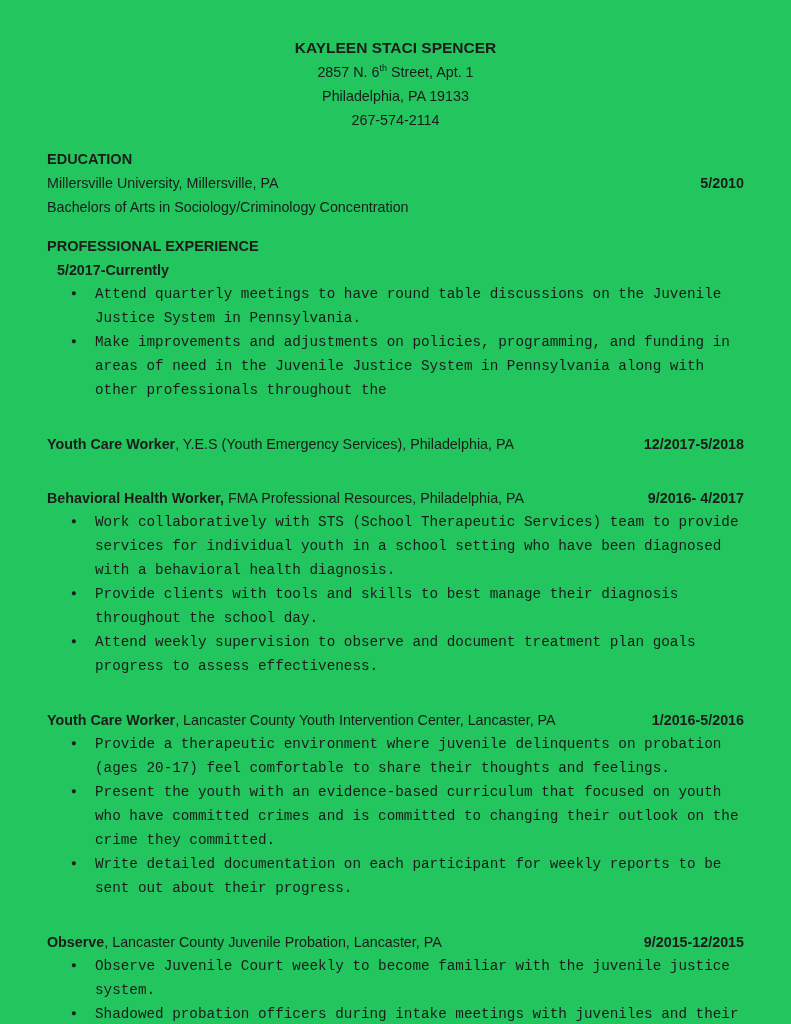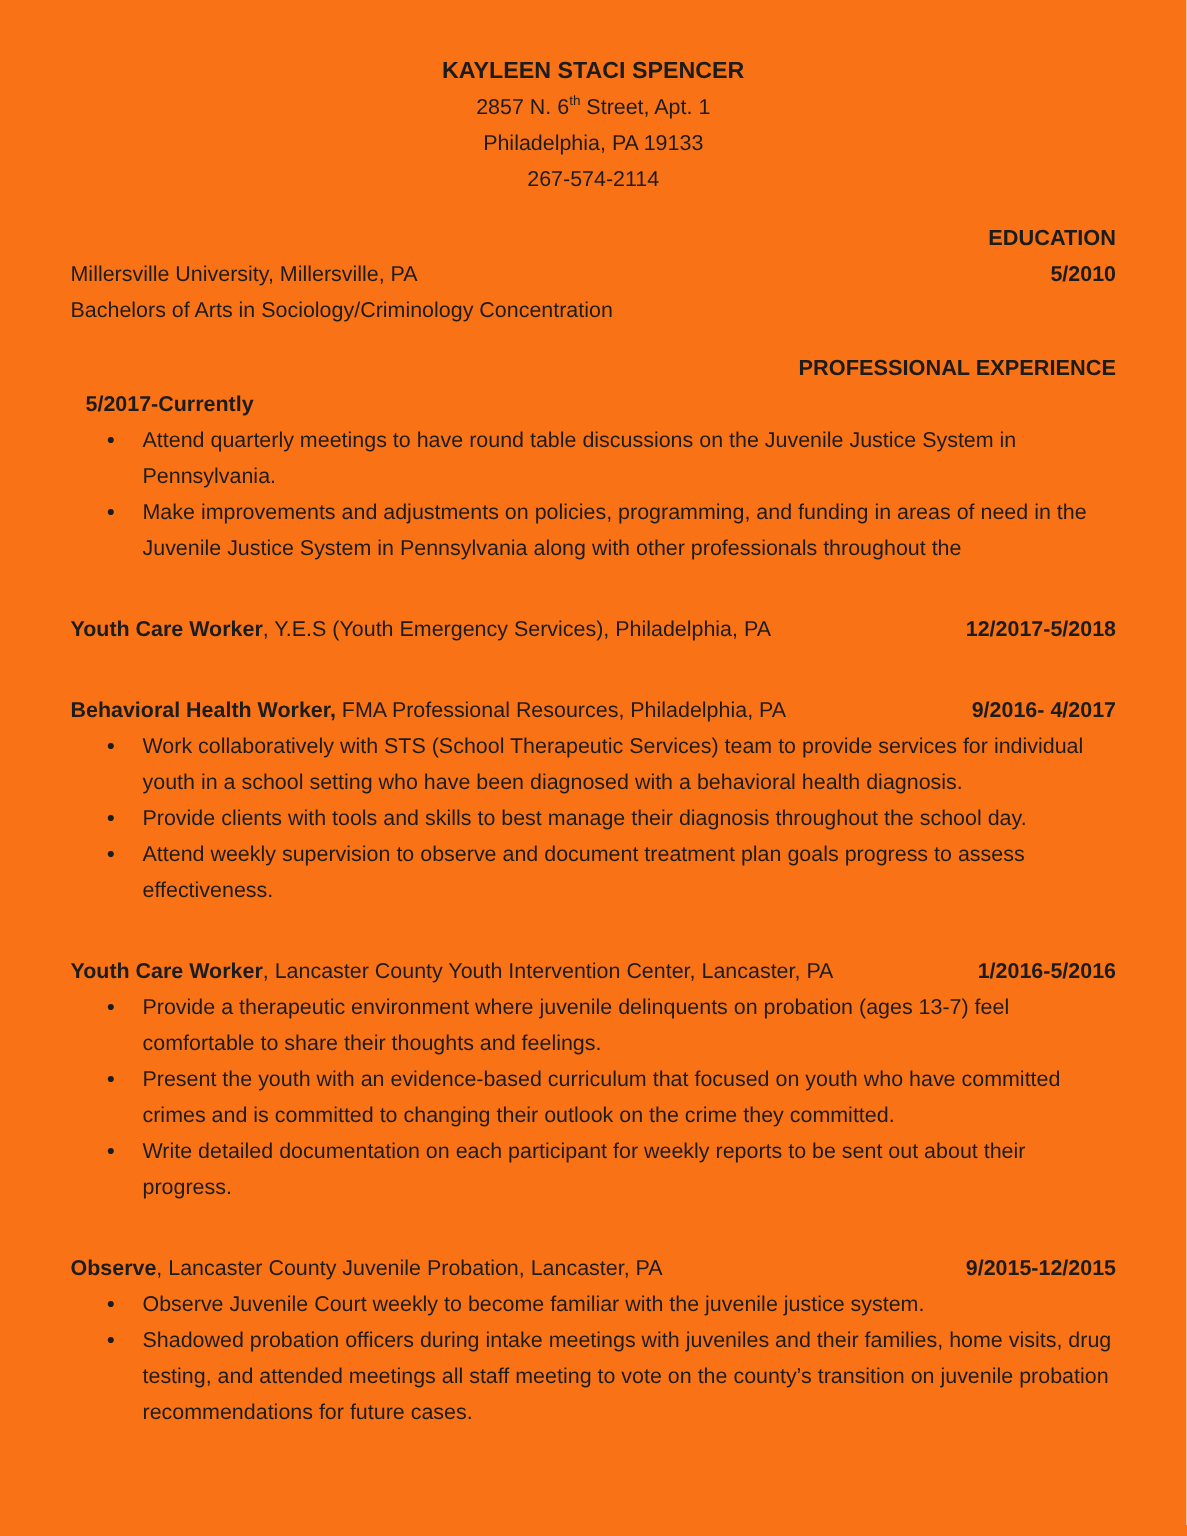--- a/index.html
+++ b/index.html
@@ -5,21 +5,21 @@
   html, body {
     margin: 0;
     padding: 0;
     background: #ffffff;
   }
   .page {
     width: 791px;
     height: 1024px;
     overflow: hidden;
     box-sizing: border-box;
-    background: #f97316;
+    background: #22c55e;
     color: #1c1c1c;
     font-family: "Liberation Sans", sans-serif;
     font-size: 14.3px;
     line-height: 24px;
     padding: 36px 47px 0 47px;
   }
   .header {
     text-align: center;
   }
   .name {
@@ -27,21 +27,21 @@
     font-size: 15.5px;
   }
   sup {
     font-size: 9px;
     line-height: 0;
   }
   .section-heading {
     margin: 0;
     padding: 0;
     margin-top: 15px;
-    text-align: right;
+    text-align: left;
     font-weight: bold;
     font-size: 14.5px;
     line-height: 24px;
   }
   .row {
     display: flex;
     justify-content: space-between;
     align-items: flex-start;
   }
   .row .left {
@@ -55,20 +55,21 @@
   .job {
     margin-top: 30px;
   }
   .job-title {
     font-weight: bold;
   }
   ul.bullets {
     margin: 0;
     padding: 0;
     list-style: none;
+    font-family: Liberation Mono, monospace;
   }
   ul.bullets li {
     position: relative;
     padding-left: 48px;
   }
   ul.bullets li::before {
     content: "\25CF";
     position: absolute;
     left: 24px;
     top: 0;
@@ -128,21 +129,21 @@
         <li>Attend weekly supervision to observe and document treatment plan goals progress to assess effectiveness.</li>
       </ul>
     </div>
 
     <div class="job">
       <div class="row">
         <span class="left"><span class="job-title">Youth Care Worker</span><span>, Lancaster County Youth Intervention Center, Lancaster, PA</span></span>
         <span class="date">1/2016-5/2016</span>
       </div>
       <ul class="bullets">
-        <li>Provide a therapeutic environment where juvenile delinquents on probation (ages 13-7) feel comfortable to share their thoughts and feelings.</li>
+        <li>Provide a therapeutic environment where juvenile delinquents on probation (ages 20-17) feel comfortable to share their thoughts and feelings.</li>
         <li>Present the youth with an evidence-based curriculum that focused on youth who have committed crimes and is committed to changing their outlook on the crime they committed.</li>
         <li>Write detailed documentation on each participant for weekly reports to be sent out about their progress.</li>
       </ul>
     </div>
 
     <div class="job">
       <div class="row">
         <span class="left"><span class="job-title">Observe</span><span>, Lancaster County Juvenile Probation, Lancaster, PA</span></span>
         <span class="date">9/2015-12/2015</span>
       </div>

